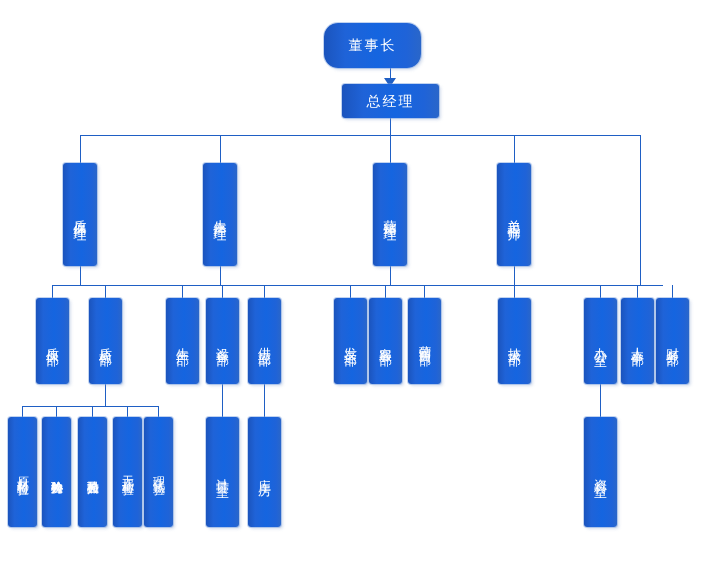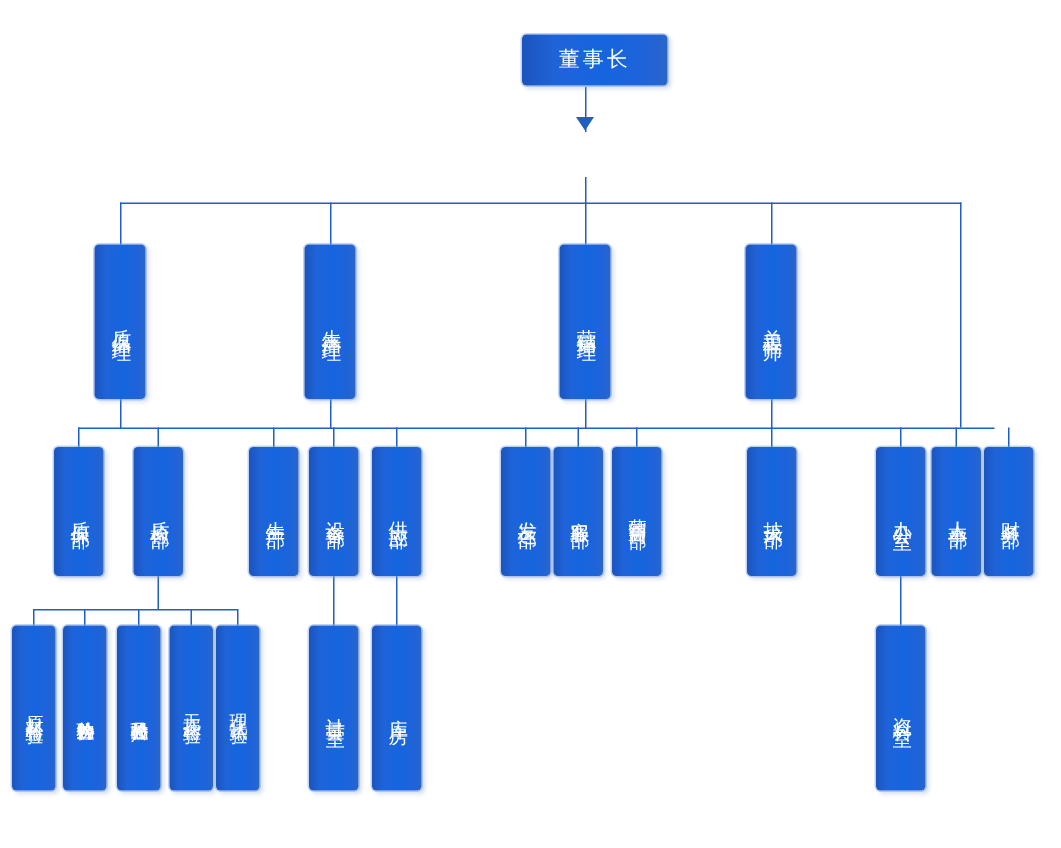--- a/index.html
+++ b/index.html
@@ -127,24 +127,27 @@
   <div class="vline" style="left:92px; top:406px; height:11px;"></div>
   <div class="vline" style="left:127px; top:406px; height:11px;"></div>
   <div class="vline" style="left:158px; top:406px; height:11px;"></div>
 
   <div class="vline" style="left:222px; top:384px; height:33px;"></div>
 
   <div class="vline" style="left:264px; top:384px; height:33px;"></div>
 
   <div class="vline" style="left:600px; top:384px; height:33px;"></div>
 
-  <div class="node horiz" style="left:348px; top:23px; width:97px; height:34px;">
+  <div class="node horiz" style="left:324px; top:23px; width:97px; height:45px;border-radius:14px;">
     <span class="txt">董事长</span>
   </div>
 
+  <div class="node horiz" style="left:342px; top:84px; width:97px; height:34px;">
+    <span class="txt">总经理</span>
+  </div>
 
   <div class="node vert" style="left:63px; top:163px; width:34px; height:103px;">
     <span class="txt">质保经理</span>
   </div>
   <div class="node vert" style="left:203px; top:163px; width:34px; height:103px;">
     <span class="txt">生产经理</span>
   </div>
   <div class="node vert" style="left:373px; top:163px; width:34px; height:103px;">
     <span class="txt">营销经理</span>
   </div>

